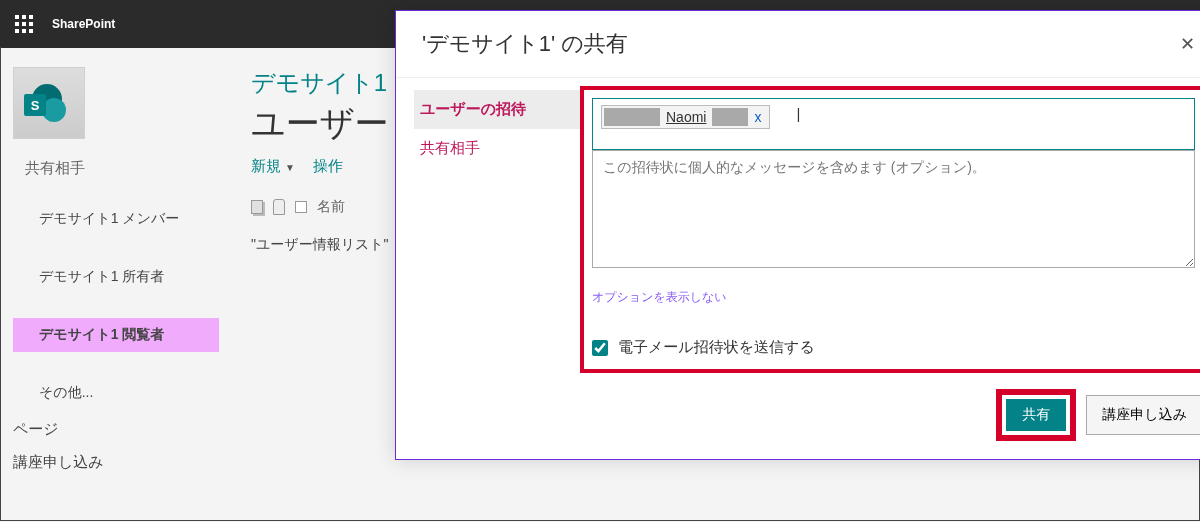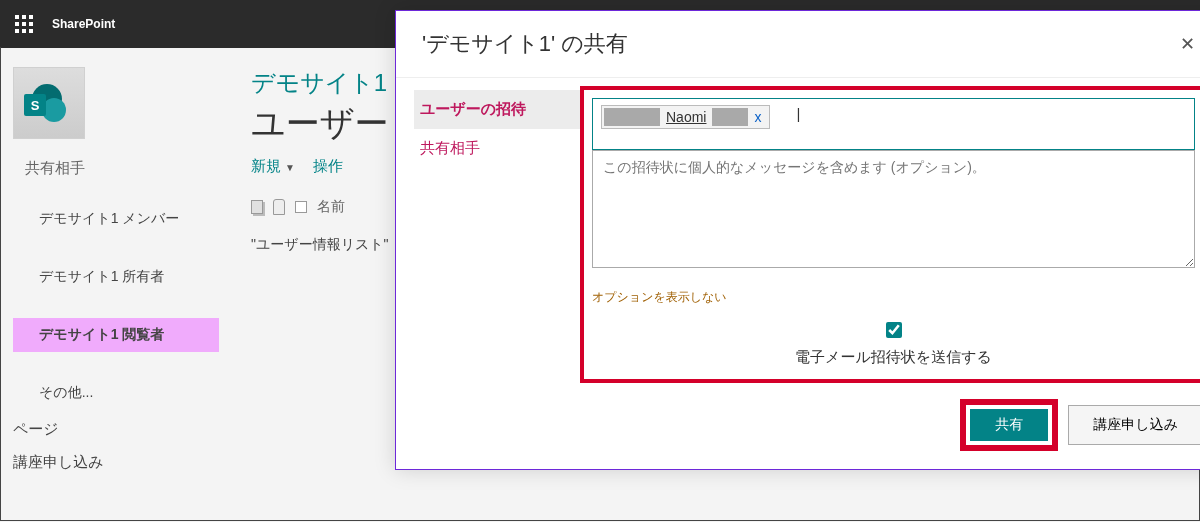--- a/index.html
+++ b/index.html
@@ -158,30 +158,30 @@
       width:100%;
       height:118px;
       border:1px solid #aaa;
       font-family: inherit;
       font-size:14px;
       color:#888;
       padding:8px 10px;
       resize: both;
       margin-bottom:18px;
     }
-    .opt-link { font-size:12px; color:#a16207; margin-bottom:16px; display:block;}
-    .chk-row { display:flex; align-items:center; gap:10px; font-size:15px; color:#333;flex-direction:column;}
+    .opt-link { font-size:12px; color:#8b5cf6; margin-bottom:32px; display:block;}
+    .chk-row { display:flex; align-items:center; gap:10px; font-size:15px; color:#333;}
     .chk-row input { width:16px; height:16px; accent-color:#038387; }
 
     .modal-footer {
       display:flex; justify-content:flex-end; gap:16px;
       padding: 8px 26px 24px 26px;
     }
     .btn {
-      padding:6px 24px;
+      padding:6px 15px;
       font-size:14px;
       border:1px solid #aaa;
       background:#f5f5f5;
       cursor:pointer;
     }
     .btn-primary {
       background:#038387;
       color:#fff;
       border-color:#038387;
     }

